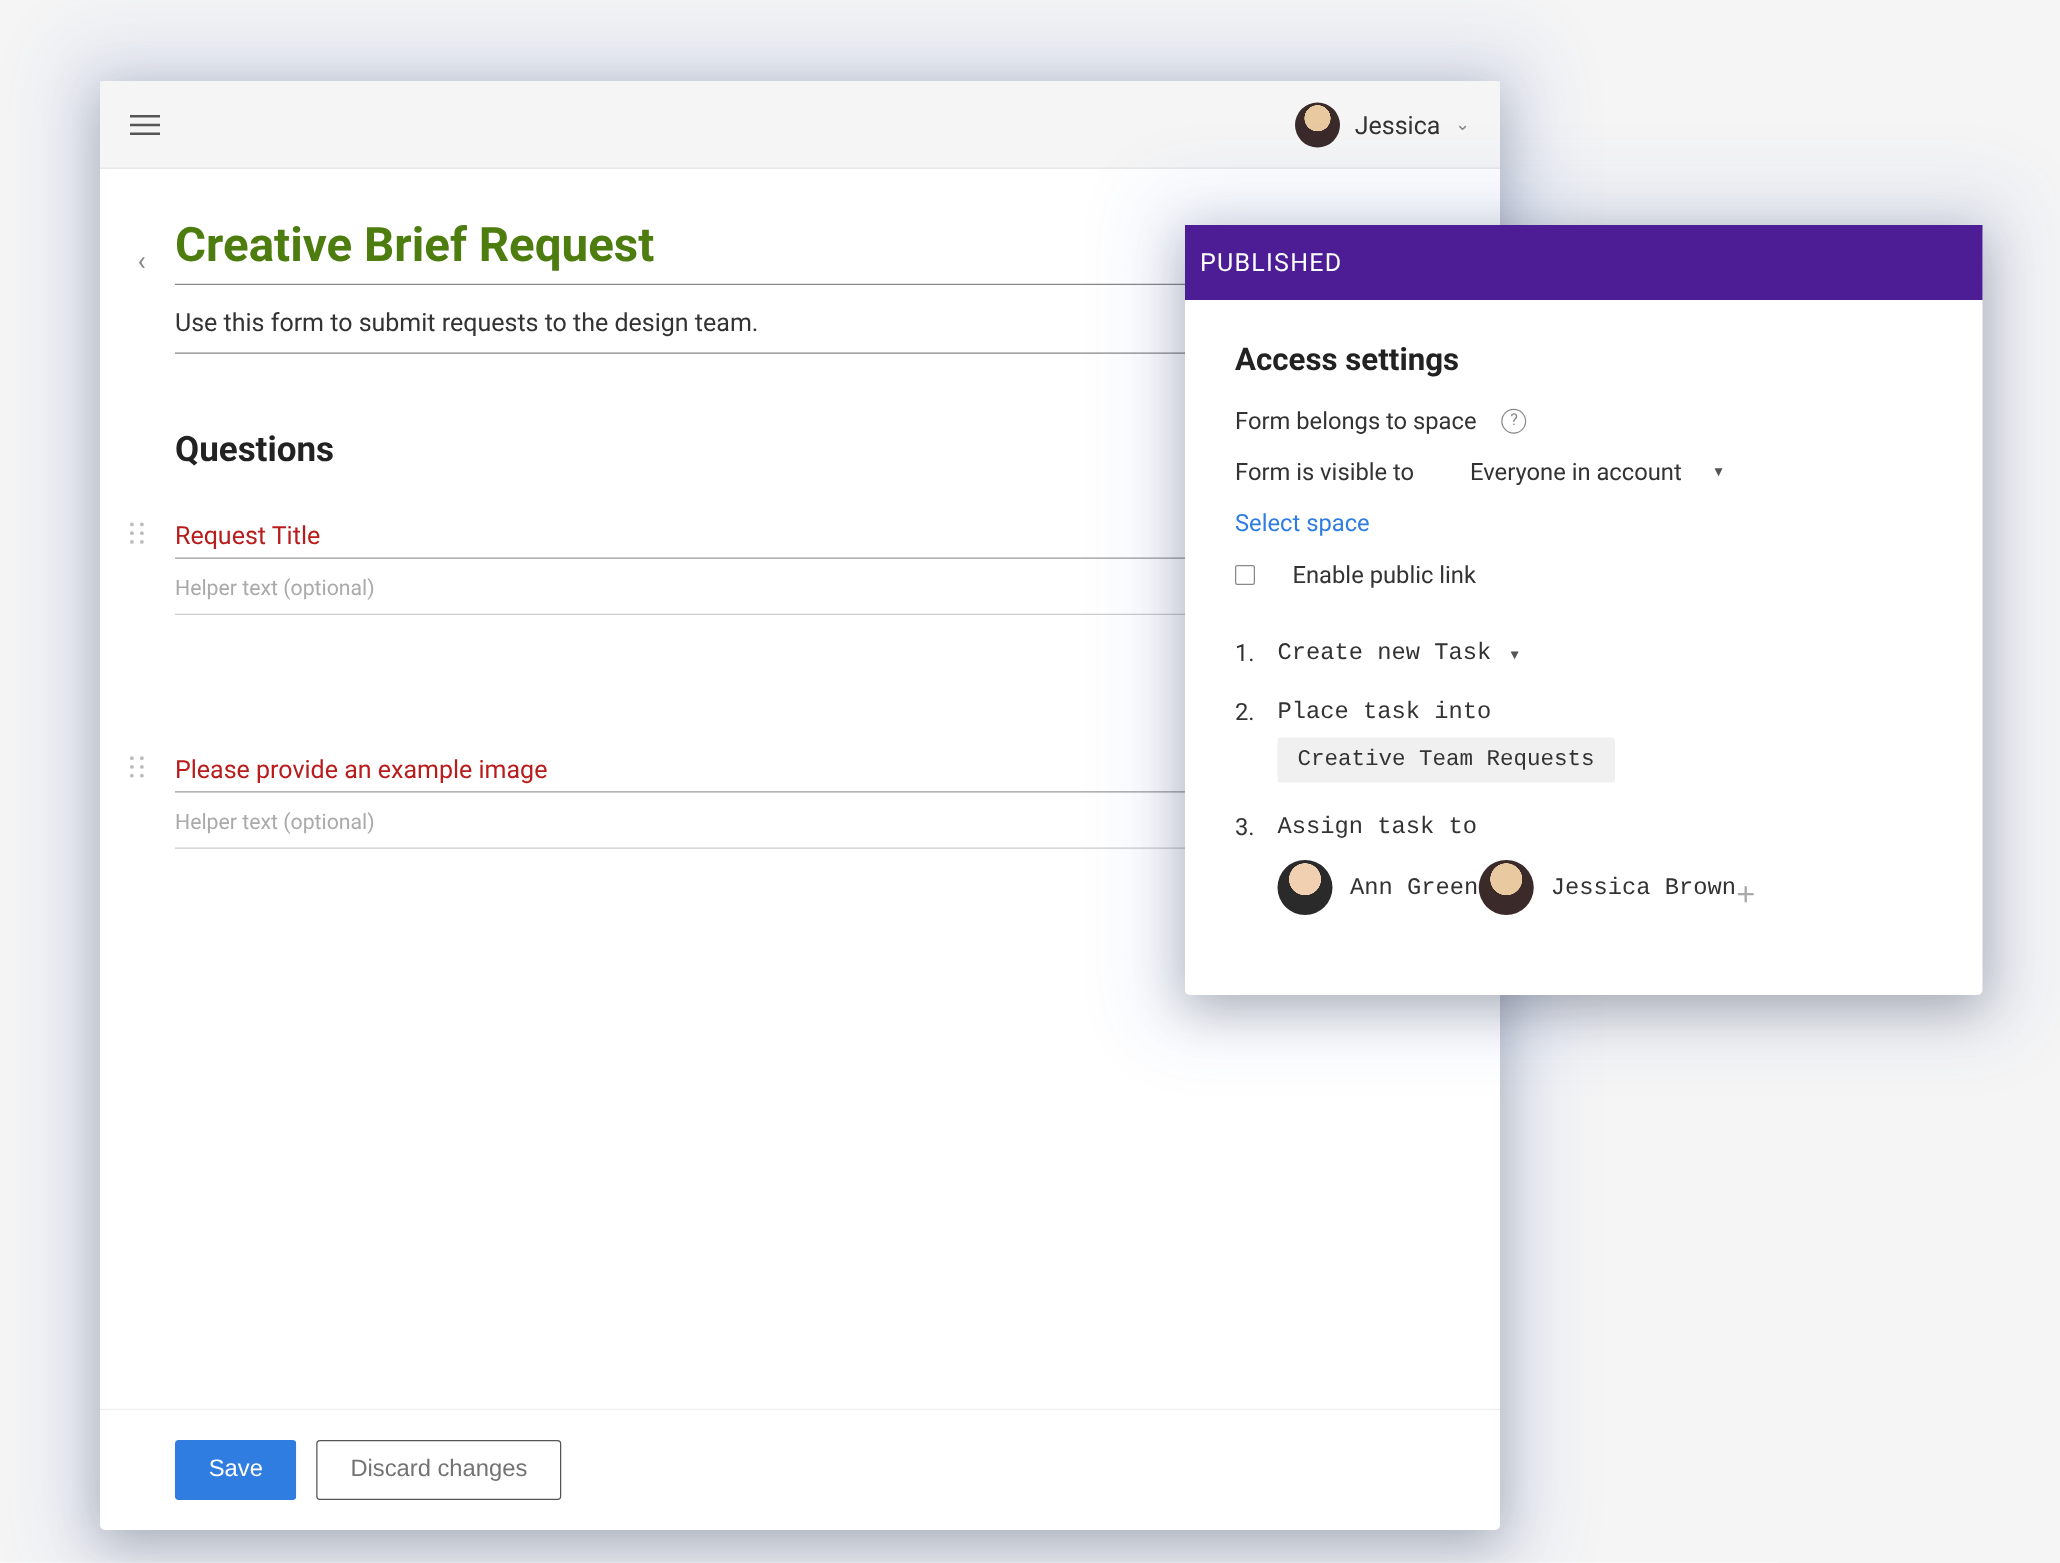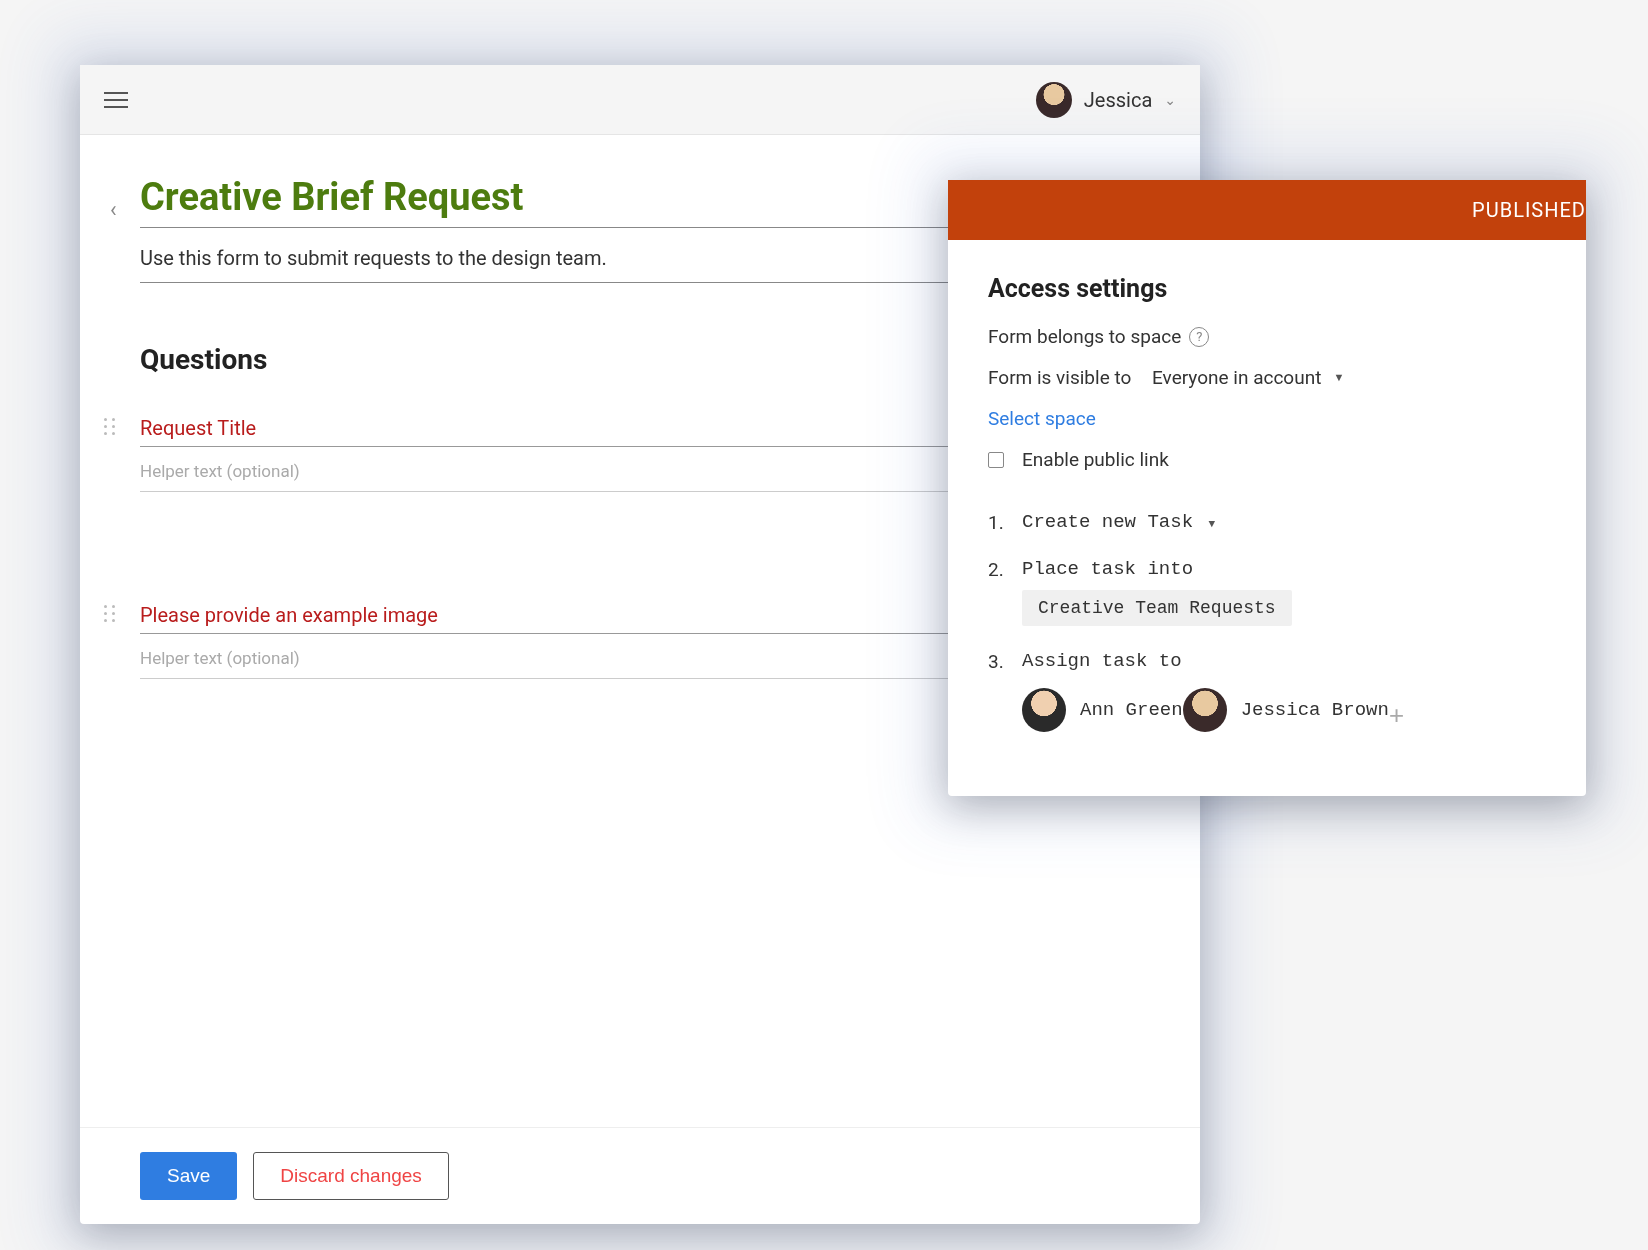--- a/index.html
+++ b/index.html
@@ -122,48 +122,48 @@
   .footer {
     border-top: 1px solid #eee;
     padding: 24px 60px;
     display: flex; gap: 16px;
   }
   .btn {
     font-size: 19px; padding: 12px 26px; border-radius: 3px;
     cursor: pointer; border: 1px solid transparent;
   }
   .btn-primary { background: #2f7de1; color: #fff; }
-  .btn-secondary { background: #fff; border-color: #555; color: #ef4444; }
+  .btn-secondary { background: #fff; border-color: #555; color: #737373; }
 
   
   .panel {
     position: absolute;
     left: 948px;
     top: 180px;
     width: 638px;
     background: #fff;
     border-radius: 4px;
     box-shadow: 0 0 60px 30px rgba(60,100,200,0.1), 0 10px 40px rgba(0,0,0,0.28);
     padding-bottom: 40px;
   }
   .panel-banner {
-    background: #c2410c;
+    background: #4c1d95;
     color: #fff;
-    text-align: right;
-    padding: 18px 0;
+    text-align: left;
+    padding: 18px 12px;
     font-size: 20px;
     letter-spacing: 1px;
   }
   .panel-body { padding: 34px 40px 0 40px; }
   .panel-h {
     font-size: 25px; font-weight: 700; color: #222; margin-bottom: 22px;
   }
   .panel-row {
     font-size: 19px; color: #333; margin-bottom: 18px;
-    display: flex; align-items: center; gap: 8px;
+    display: flex; align-items: center; gap: 20px;
   }
   .help-circle {
     width: 20px; height: 20px; border: 1.5px solid #888; border-radius: 50%;
     display: inline-flex; align-items: center; justify-content: center;
     font-size: 13px; color: #888;
   }
   .link { color: #2f7de1; cursor: pointer; }
   .caret { font-size: 11px; color: #555; margin-left: 4px; }
   .checkbox {
     width: 16px; height: 16px; border: 1.5px solid #888; border-radius: 2px;

